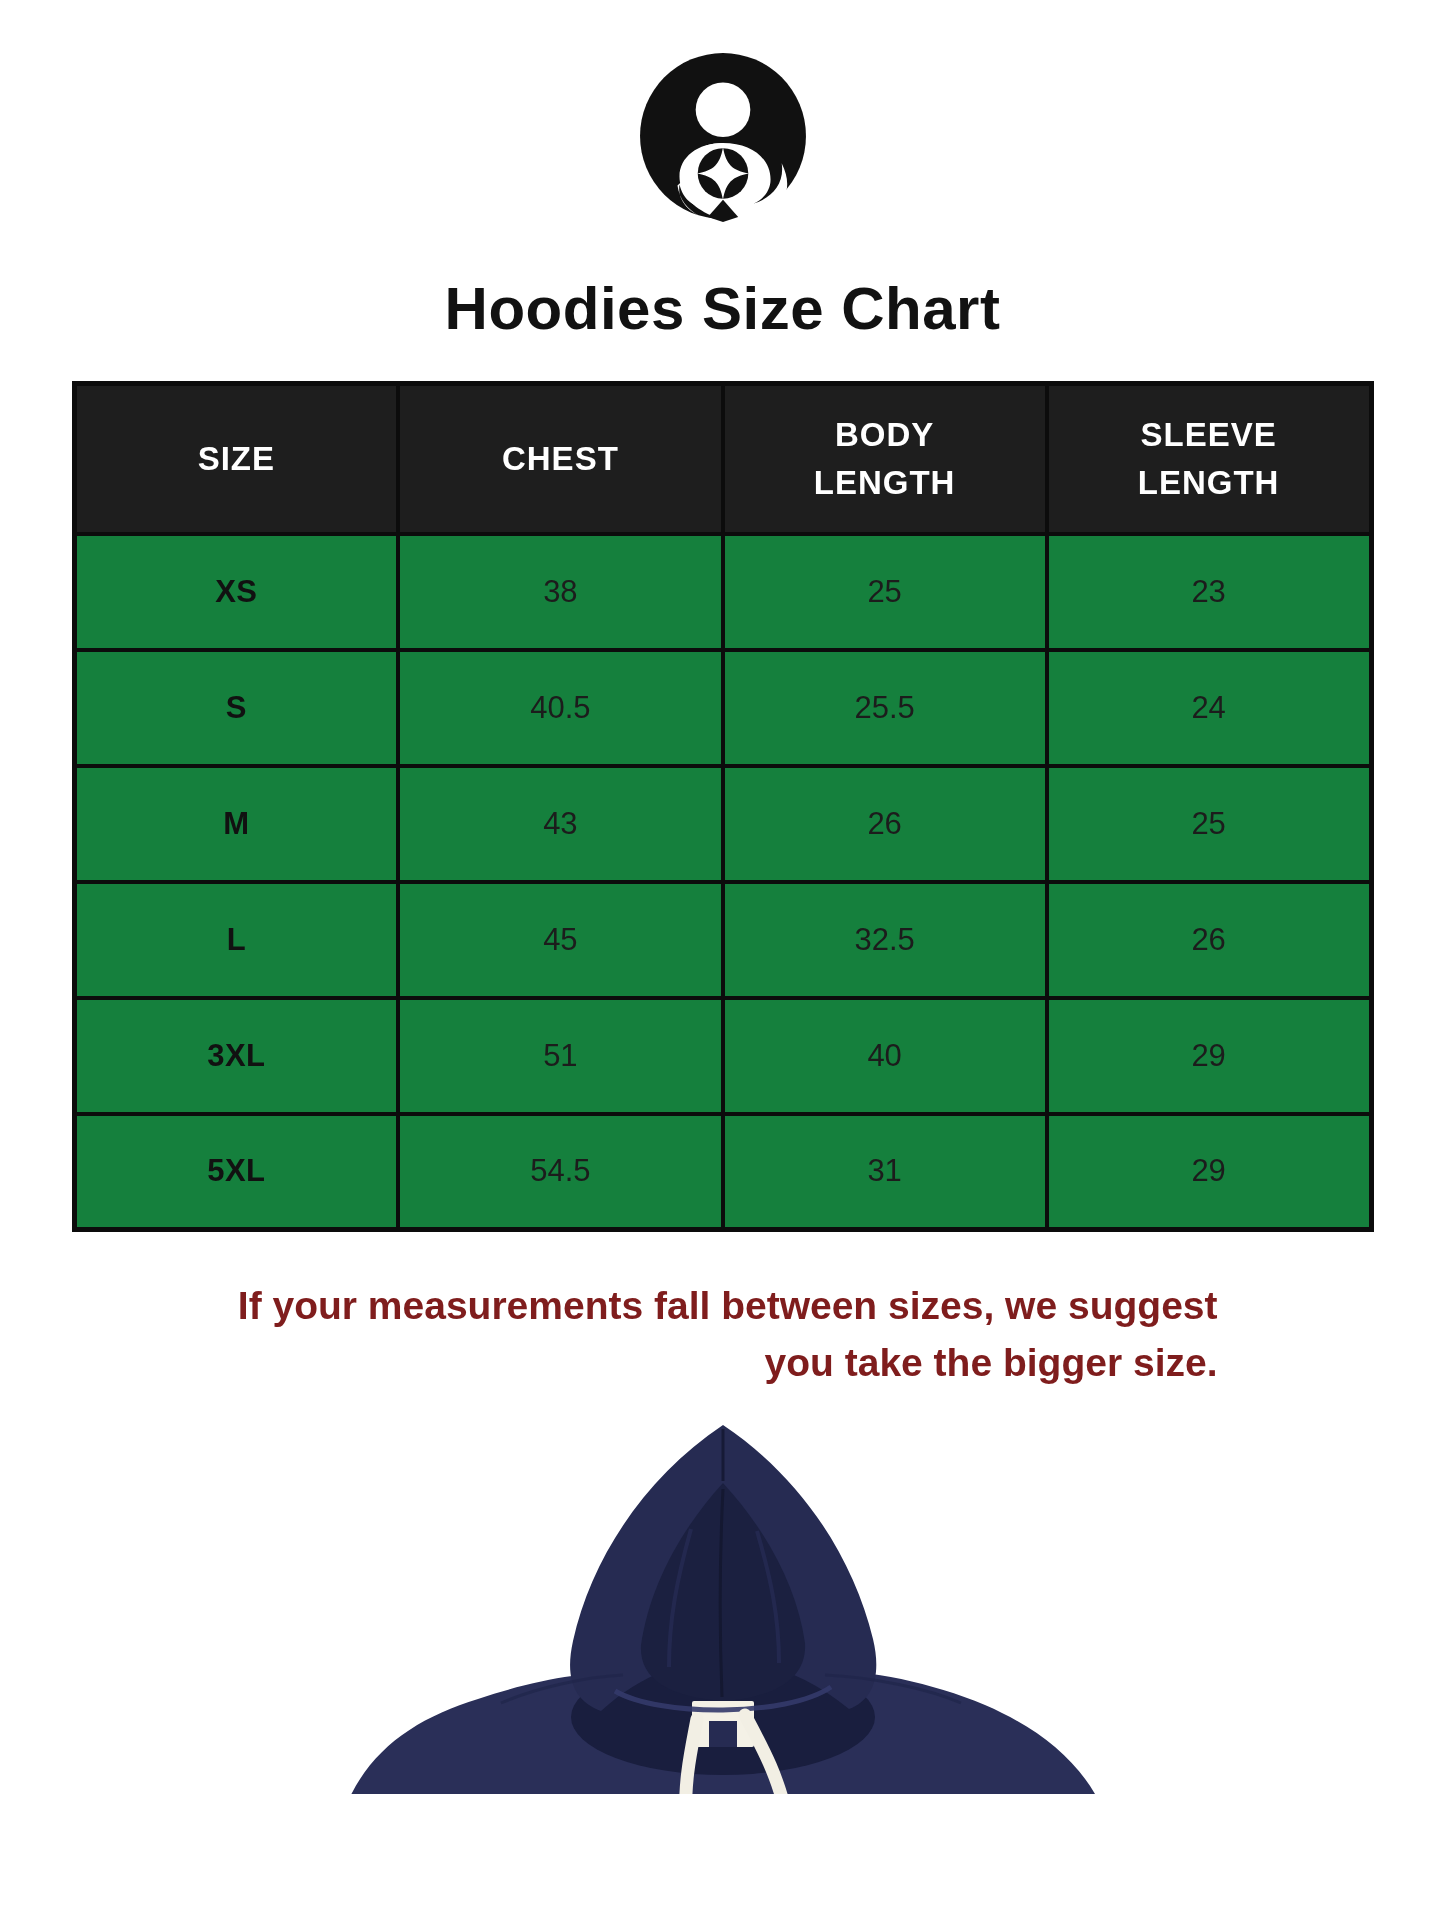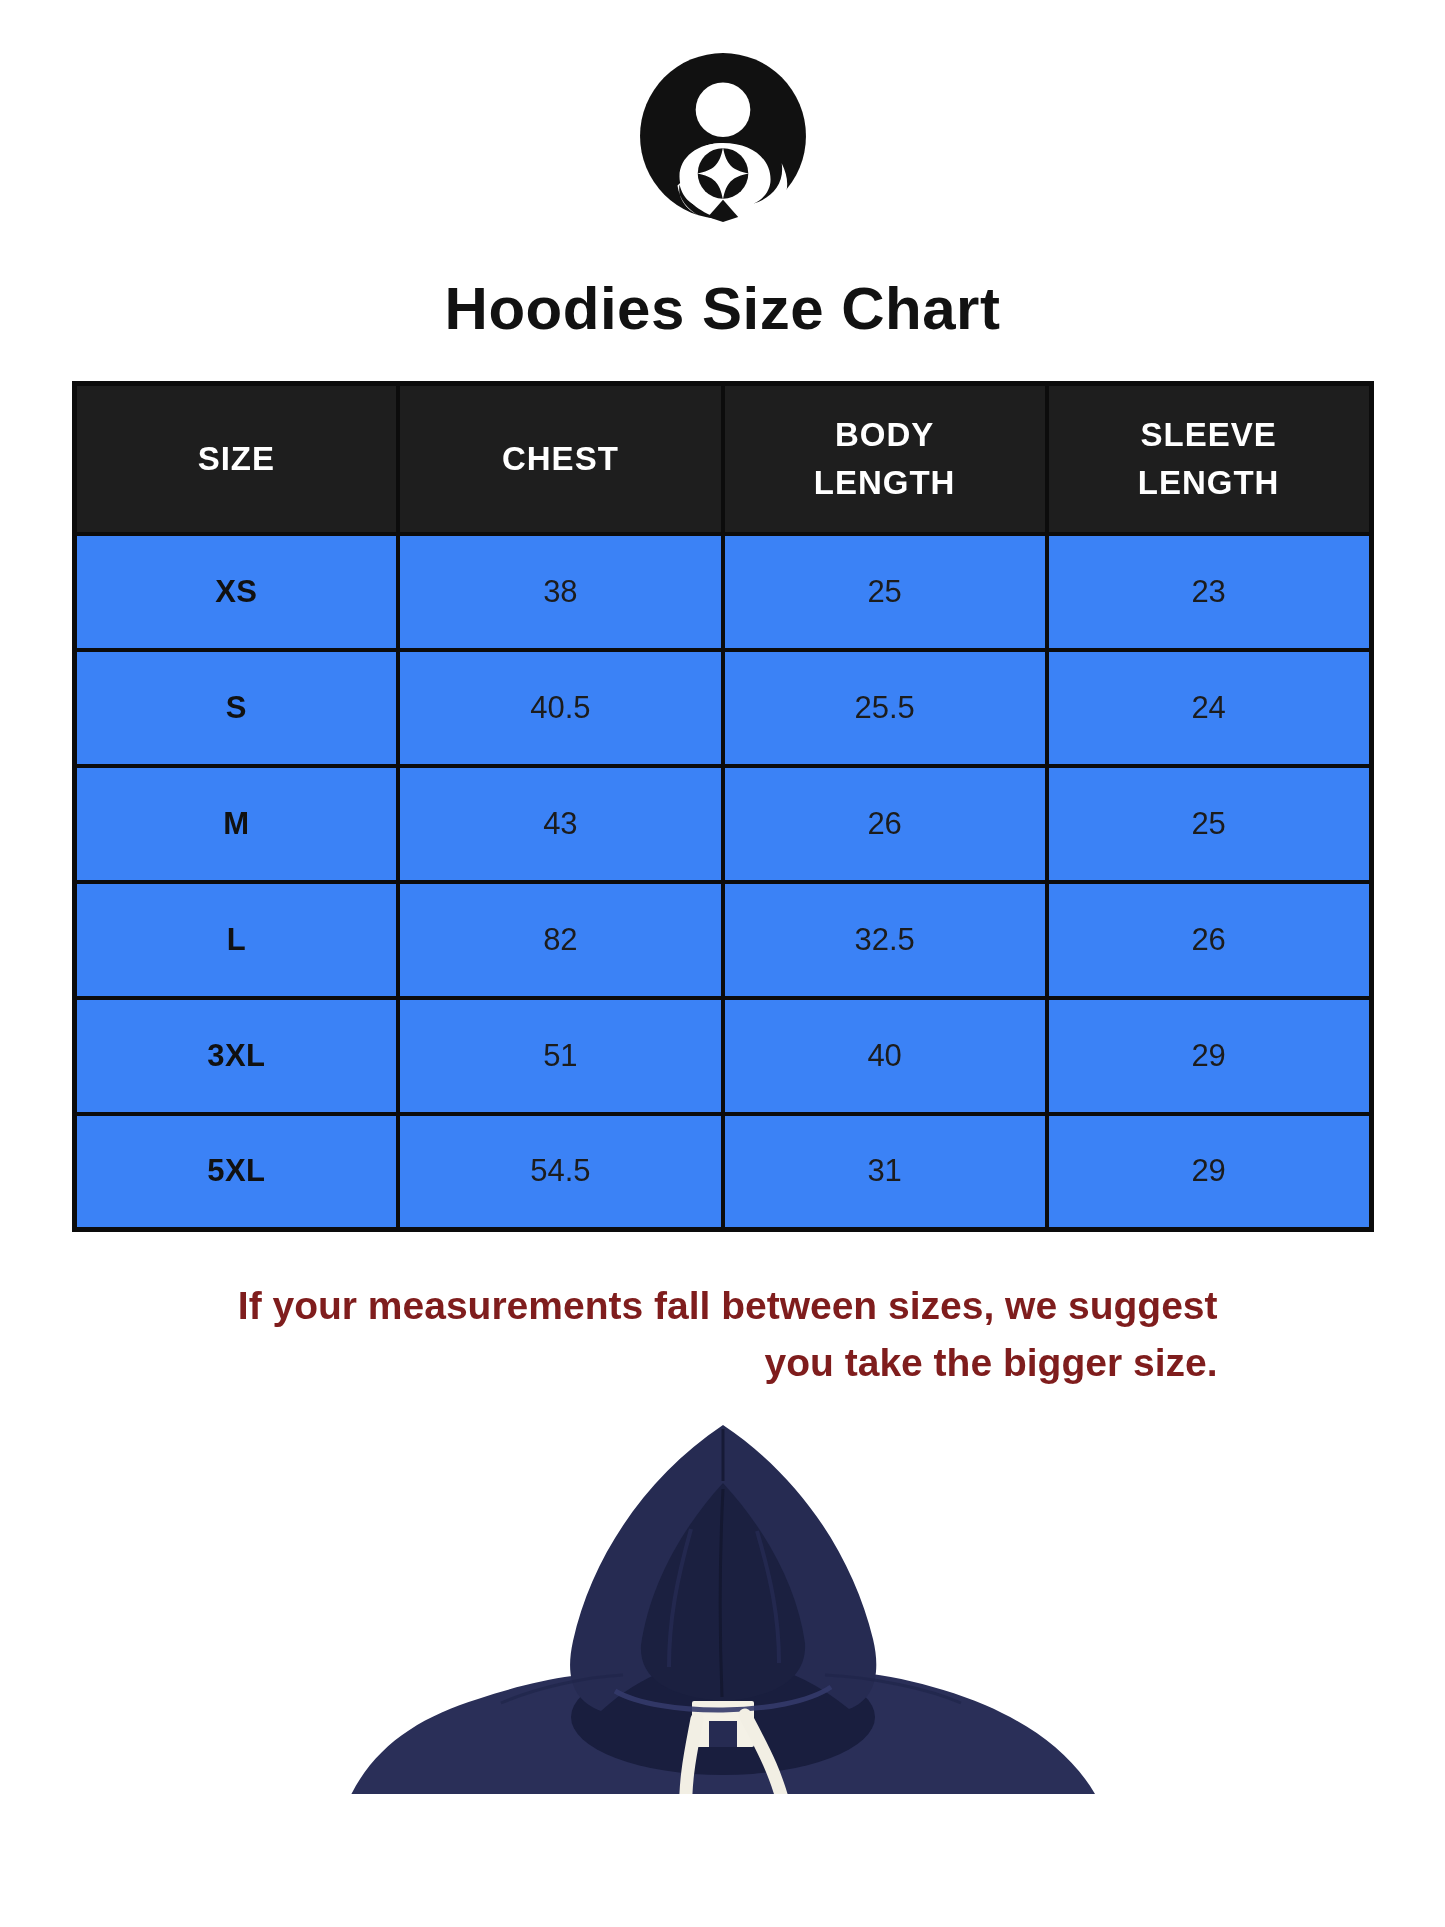--- a/index.html
+++ b/index.html
@@ -53,21 +53,21 @@
     letter-spacing: 1px;
     height: 150px;
     line-height: 1.45;
     padding: 0 60px;
   }
   table.size-table td {
     height: 116px;
     font-size: 31px;
     font-weight: 400;
     color: #1c1c1c;
-    background: #3b82f6;
+    background: #15803d;
   }
   table.size-table td.size-cell {
     font-weight: 700;
     color: #111;
     letter-spacing: 0.5px;
   }
 
   
   .size-note {
     margin: 46px auto 0 auto;
@@ -137,21 +137,21 @@
         <td>24</td>
       </tr>
       <tr>
         <td class="size-cell">M</td>
         <td>43</td>
         <td>26</td>
         <td>25</td>
       </tr>
       <tr>
         <td class="size-cell">L</td>
-        <td>82</td>
+        <td>45</td>
         <td>32.5</td>
         <td>26</td>
       </tr>
       <tr>
         <td class="size-cell">3XL</td>
         <td>51</td>
         <td>40</td>
         <td>29</td>
       </tr>
       <tr>

